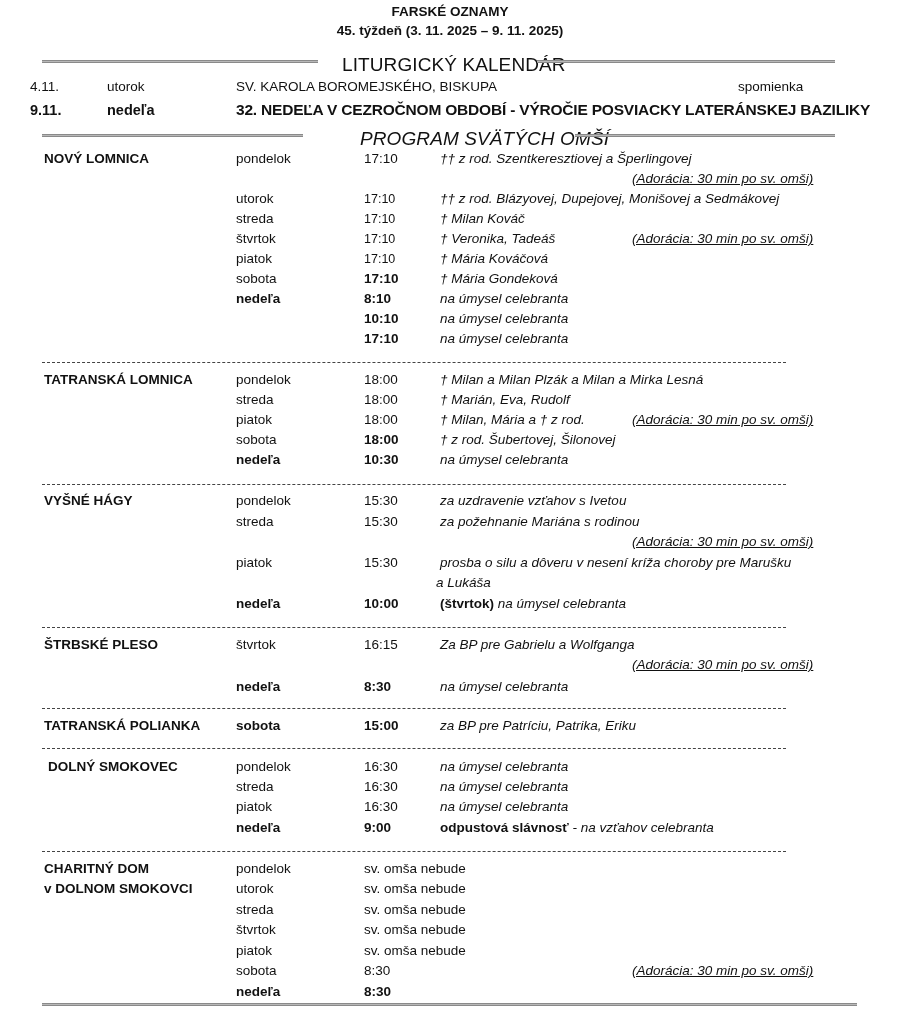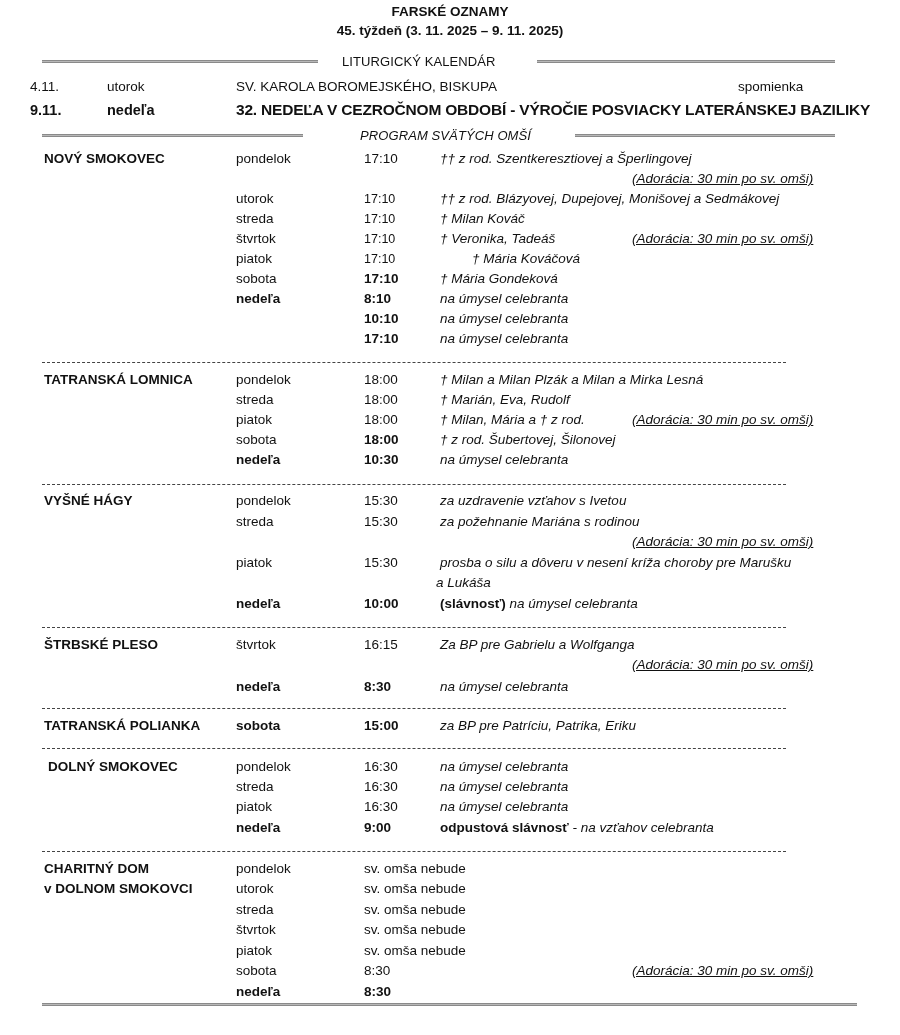--- a/index.html
+++ b/index.html
@@ -1,21 +1,21 @@
 <!DOCTYPE html>
 <html><head>
 <meta charset="utf-8">
 <style>
   html, body { margin:0; padding:0; background:#ffffff; }
   body { width:900px; height:1035px; position:relative; overflow:hidden;
          font-family:"Liberation Sans", sans-serif; color:#111; font-size:14px; }
   .abs { position:absolute; white-space:nowrap; }
   .title { left:0; width:900px; text-align:center; font-weight:bold; font-size:13.5px; }
   .dline { position:absolute; height:3px; border-top:1px solid #8a8a8a; border-bottom:1px solid #8a8a8a; background:#b8b8b8; box-sizing:border-box; }
-  .sec-label { position:absolute; font-size:13px; letter-spacing:0.1px; }
+  .sec-label { position:absolute; font-size:19px; letter-spacing:0.1px; }
   .dash { position:absolute; left:42px; width:744px; height:0; border-top:1px dashed #444; }
   .b { font-weight:bold; }
   .i { font-style:italic; }
   .u { text-decoration:underline;text-align:right; }
   .lbl { position:absolute; font-size:13.5px; }
   .big { font-size:14.5px; }
 </style>
 </head>
 <body>
 
@@ -36,21 +36,21 @@
   <div class="lbl b big" style="left:30px; top:102px;">9.11.</div>
   <div class="lbl b big" style="left:107px; top:102px;">nedeľa</div>
   <div class="lbl b" style="left:236px; top:101px; font-size:15.5px; letter-spacing:-0.2px;">32. NEDEĽA V CEZROČNOM OBDOBÍ - VÝROČIE POSVIACKY LATERÁNSKEJ BAZILIKY</div>
 </div>
 
 <div class="dline" style="left:42px; width:261px; top:134px;"></div>
 <div class="sec-label i" style="left:360px; top:128px;">PROGRAM SVÄTÝCH OMŠÍ</div>
 <div class="dline" style="left:575px; width:260px; top:134px;"></div>
 
 <div>
-  <div class="lbl b" style="left:44px; top:151px;">NOVÝ SMOKOVEC</div>
+  <div class="lbl b" style="left:44px; top:151px;">NOVÝ LOMNICA</div>
 
   <div class="lbl" style="left:236px; top:151px;">pondelok</div>
   <div class="lbl" style="left:364px; top:151px;">17:10</div>
   <div class="lbl i" style="left:440px; top:151px;">†† z rod. Szentkeresztiovej a Šperlingovej</div>
   <div class="lbl i u" style="left:632px; top:171px;">(Adorácia: 30 min po sv. omši)</div>
 
   <div class="lbl" style="left:236px; top:191px;">utorok</div>
   <div class="lbl" style="left:364px; top:192px; font-size:12.5px;">17:10</div>
   <div class="lbl i" style="left:440px; top:191px;">†† z rod. Blázyovej, Dupejovej, Monišovej a Sedmákovej</div>
 
@@ -58,21 +58,21 @@
   <div class="lbl" style="left:364px; top:212px; font-size:12.5px;">17:10</div>
   <div class="lbl i" style="left:440px; top:211px;">† Milan Kováč</div>
 
   <div class="lbl" style="left:236px; top:231px;">štvrtok</div>
   <div class="lbl" style="left:364px; top:232px; font-size:12.5px;">17:10</div>
   <div class="lbl i" style="left:440px; top:231px;">† Veronika, Tadeáš</div>
   <div class="lbl i u" style="left:632px; top:231px;">(Adorácia: 30 min po sv. omši)</div>
 
   <div class="lbl" style="left:236px; top:251px;">piatok</div>
   <div class="lbl" style="left:364px; top:252px; font-size:12.5px;">17:10</div>
-  <div class="lbl i" style="left:440px; top:251px;margin-left:32px;">† Mária Kováčová</div>
+  <div class="lbl i" style="left:440px; top:251px;">† Mária Kováčová</div>
 
   <div class="lbl" style="left:236px; top:271px;">sobota</div>
   <div class="lbl b" style="left:364px; top:271px;">17:10</div>
   <div class="lbl i" style="left:440px; top:271px;">† Mária Gondeková</div>
 
   <div class="lbl b" style="left:236px; top:291px;">nedeľa</div>
   <div class="lbl b" style="left:364px; top:291px;">8:10</div>
   <div class="lbl i" style="left:440px; top:291px;">na úmysel celebranta</div>
 
   <div class="lbl b" style="left:364px; top:311px;">10:10</div>
@@ -124,21 +124,21 @@
   <div class="lbl i u" style="left:632px; top:534px;">(Adorácia: 30 min po sv. omši)</div>
 
   <div class="lbl" style="left:236px; top:555px;">piatok</div>
   <div class="lbl" style="left:364px; top:555px;">15:30</div>
   <div class="lbl i" style="left:440px; top:555px;font-style:italic;">prosba o silu a dôveru v nesení kríža choroby pre Marušku</div>
   <div class="lbl i" style="left:436px; top:575px;">a Lukáša</div>
 
   <div class="lbl b" style="left:236px; top:596px;">nedeľa</div>
   <div class="lbl b" style="left:364px; top:596px;">10:00</div>
   <div class="lbl" style="left:440px; top:596px;">
-    <span class="b">(slávnosť)</span>
+    <span class="b">(štvrtok)</span>
     <span class="i">na úmysel celebranta</span>
   </div>
 </div>
 
 <div class="dash" style="top:627px;"></div>
 
 <div>
   <div class="lbl b" style="left:44px; top:637px;">ŠTRBSKÉ PLESO</div>
 
   <div class="lbl" style="left:236px; top:637px;">štvrtok</div>

